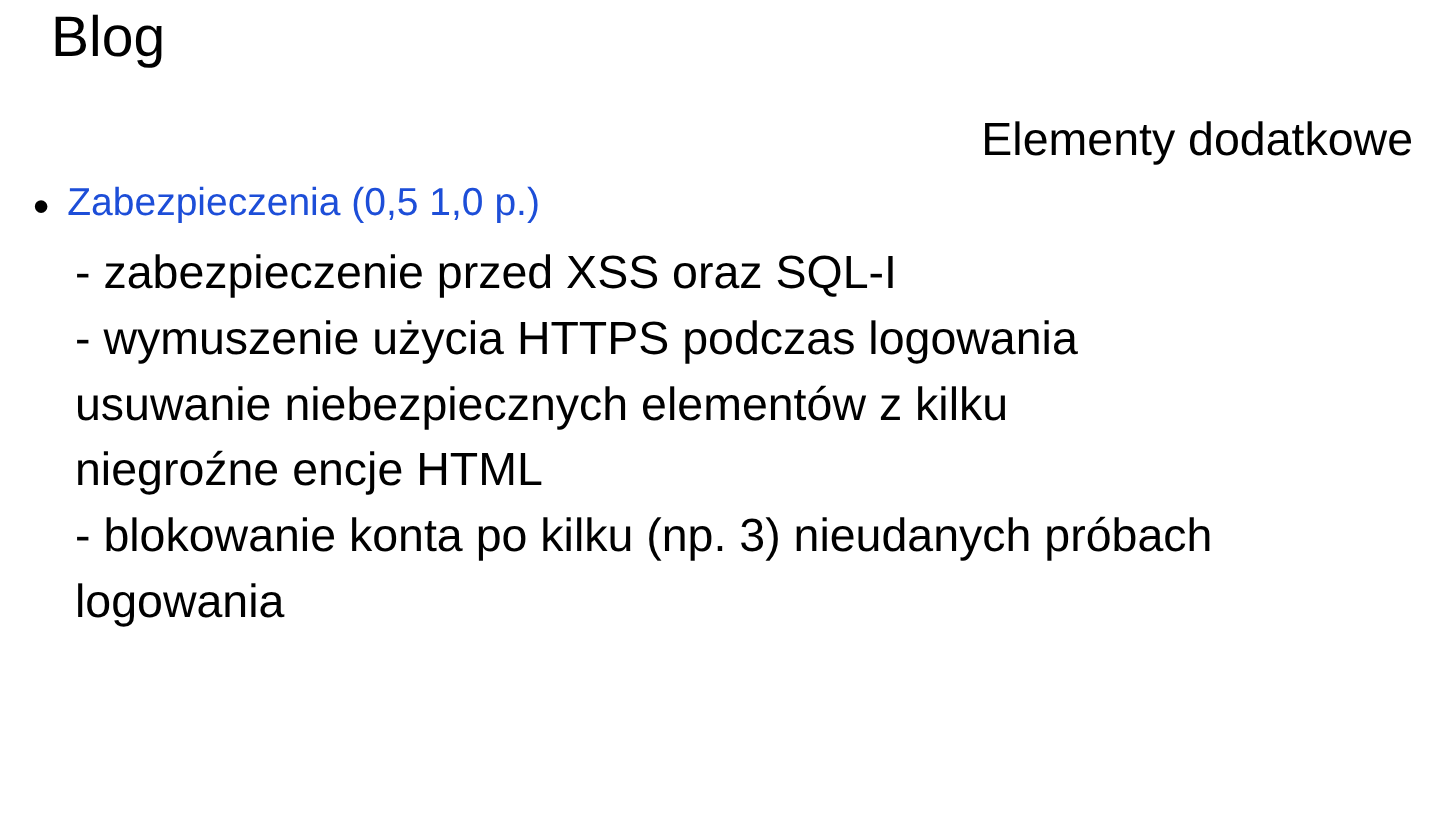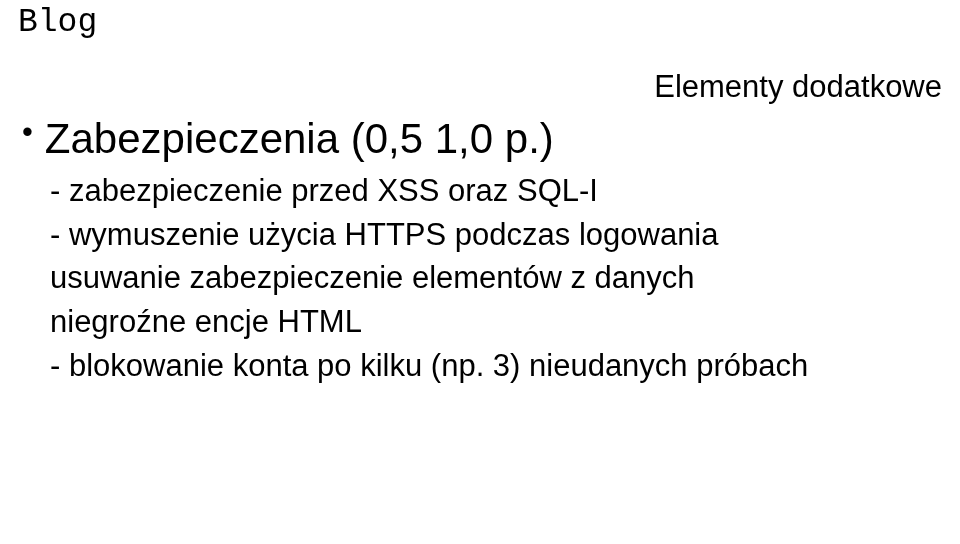--- a/index.html
+++ b/index.html
@@ -8,47 +8,46 @@
       width: 960px;
       height: 544px;
       background: #ffffff;
       font-family: Verdana, Geneva, sans-serif;
       color: #000000;
     }
     .container {
       padding: 4px 18px;
     }
     .title {
-      font-size: 33px;
+      font-size: 38px;
       font-weight: normal;
-      margin: 0 0 28px 0;
-      font-family: Liberation Mono, monospace;
+      margin: 0 0 28px 16px;
     }
     .subtitle {
       font-size: 31px;
       font-weight: normal;
       margin: 0 0 6px 0;
       text-align: right;
     }
     .bullet-row {
       display: flex;
       align-items: flex-start;
       margin-left: 4px;
       margin-bottom: 2px;
     }
     .bullet-dot {
       font-size: 31px;
       line-height: 1.35;
       margin-right: 12px;
       flex-shrink: 0;
     }
     .bullet-text {
-      font-size: 42px;
+      font-size: 26px;
       line-height: 1.35;
-      color: #000000;
+      color: #1d4ed8;
     }
     .nested {
       margin-left: 32px;
     }
     .nested-line {
       font-size: 31px;
       line-height: 1.35;
       margin: 0 0 2px 0;
     }
   </style>
@@ -60,17 +59,18 @@
   <h2 class="subtitle">Elementy dodatkowe</h2>
 
   <div class="bullet-row">
     <span class="bullet-dot">•</span>
     <span class="bullet-text">Zabezpieczenia (0,5 1,0 p.)</span>
   </div>
 
   <div class="nested">
     <p class="nested-line">- zabezpieczenie przed XSS oraz SQL-I</p>
     <p class="nested-line">- wymuszenie użycia HTTPS podczas logowania</p>
-    <p class="nested-line">usuwanie zabezpieczenie elementów z danych</p>
+    <p class="nested-line">usuwanie niebezpiecznych elementów z kilku</p>
     <p class="nested-line">niegroźne encje HTML</p>
     <p class="nested-line">- blokowanie konta po kilku (np. 3) nieudanych próbach</p>
+    <p class="nested-line">logowania</p>
   </div>
 </div>
 
 </body></html>

